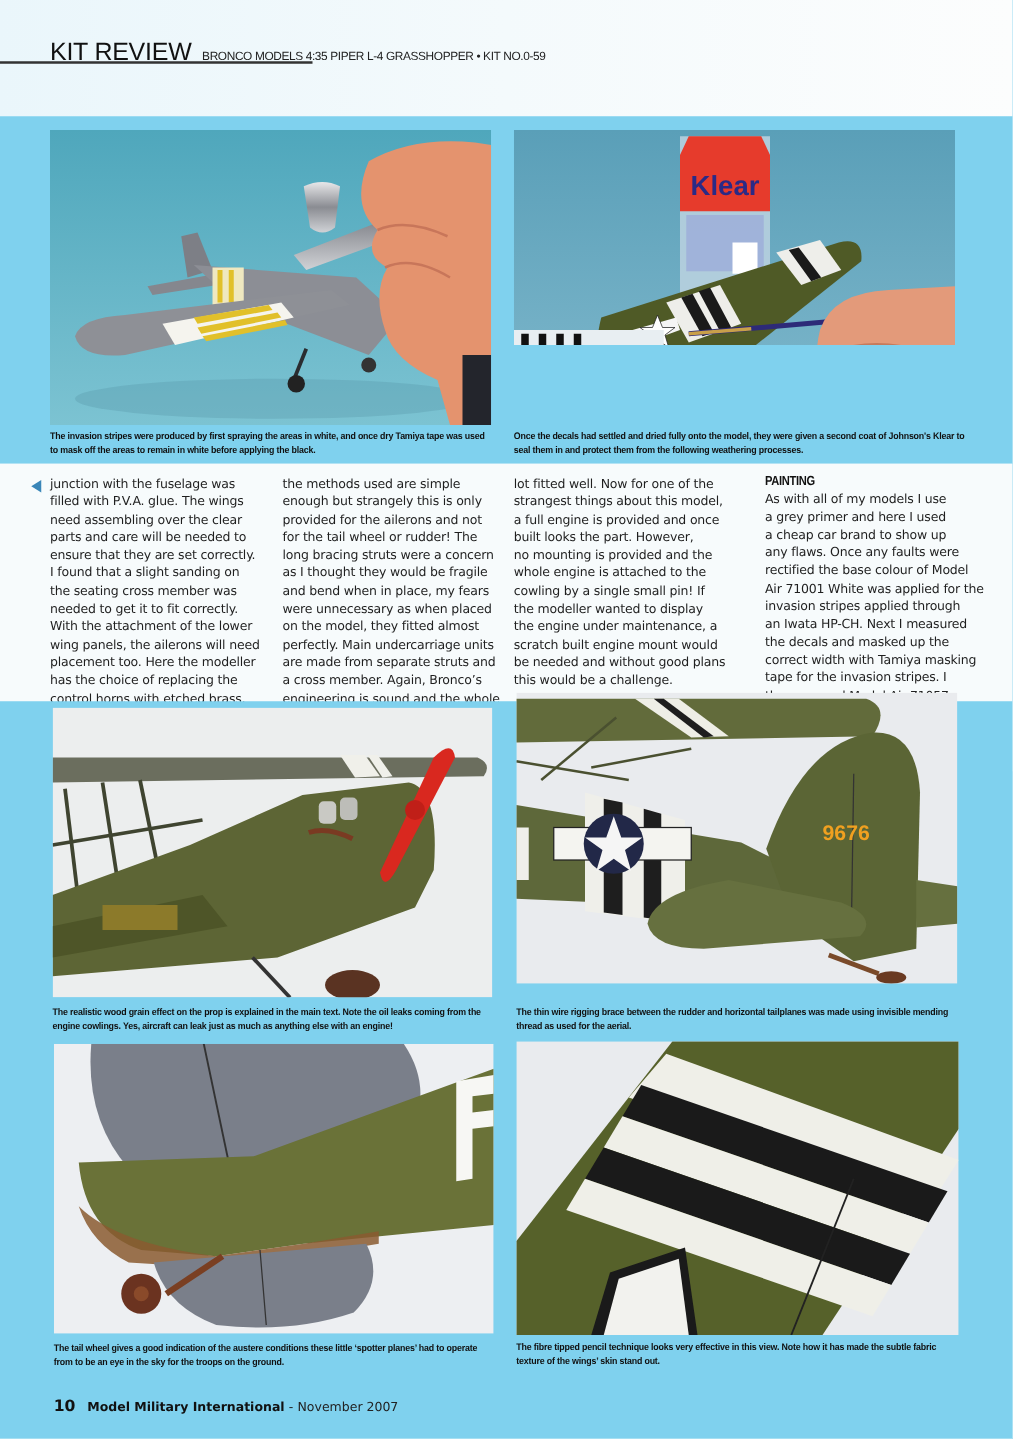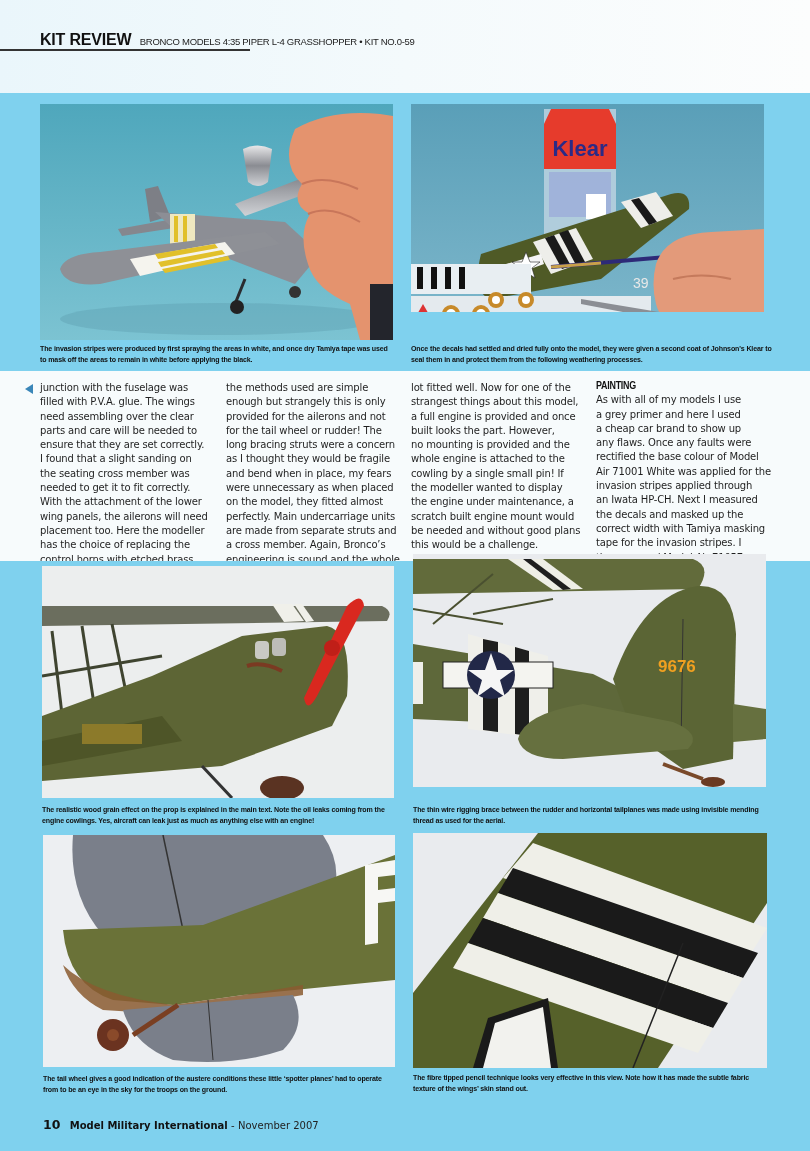--- a/index.html
+++ b/index.html
@@ -13,21 +13,21 @@
   
   .header {
     position: absolute; left: 0; top: 0; width: 810px; height: 93px;
     background: linear-gradient(90deg, #eaf6fb 0%, #f4fafc 50%, #fcfdfd 100%);
   }
   .running-head {
     position: absolute; left: 40px; top: 31px; white-space: nowrap;
     font-family: "Liberation Sans", sans-serif;
   }
   .running-head .kr {
-    font-weight: bold; font-size: 16px; letter-spacing: -0.2px; color: #111;
+    font-weight: normal; font-size: 20px; letter-spacing: -0.2px; color: #111;
   }
   .running-head .sub {
     font-size: 9.5px; color: #222; letter-spacing: -0.3px; margin-left: 4px;
   }
   .head-rule {
     position: absolute; left: 0; top: 49px; width: 250px; height: 1.5px; background: #333;
   }
   
   .band {
     position: absolute; left: 0; width: 810px; background: #7fd1ee;
@@ -125,21 +125,21 @@
     <path d="M195 100 L350 40 L353 58 L205 112 Z" fill="url(#chrome)"></path>
 
     <path d="M255 25 Q290 5 340 10 L353 12 L353 236 L320 236 L310 200 Q275 185 268 160 Q258 130 270 110 Q250 100 262 80 Q240 60 255 25 Z" fill="#e4936e"></path>
     <path d="M268 110 Q290 100 320 118" stroke="#c8765a" stroke-width="2" fill="none"></path>
     <path d="M262 80 Q285 70 318 85" stroke="#c8765a" stroke-width="2" fill="none"></path>
     <rect x="330" y="180" width="23" height="56" fill="#23252c"></rect>
   </svg>
 </div>
 <div class="caption" style="left:40px;top:343px;width:375px;">The invasion stripes were produced by first spraying the areas in white, and once dry Tamiya tape was used to mask off the areas to remain in white before applying the black.</div>
 
-<div class="photo" style="left:411px;top:104px;width:353px;height:208px;">
+<div class="photo" style="left:411px;top:104px;width:353px;height:172px;">
   <svg width="353" height="236" viewBox="0 0 353 236">
     <defs>
       <linearGradient id="bg2" x1="0" y1="0" x2="0" y2="1">
         <stop offset="0" stop-color="#5a9fb8"></stop>
           <stop offset="1" stop-color="#7fb8cc"></stop>
       </linearGradient>
     </defs>
     <rect width="353" height="236" fill="url(#bg2)"></rect>
 
     <rect x="133" y="5" width="72" height="130" fill="#bcd2e0" opacity=".85"></rect>
@@ -231,21 +231,21 @@
 long bracing struts were a concern
 as I thought they would be fragile
 and bend when in place, my fears
 were unnecessary as when placed
 on the model, they fitted almost
 perfectly. Main undercarriage units
 are made from separate struts and
 a cross member. Again, Bronco’s
 engineering is sound and the whole</p>
   </div>
-  <div class="col" style="left:596px;width:190px;top:7px;">
+  <div class="col" style="left:612px;width:190px;top:7px;">
     <div class="painting-head">PAINTING</div>
     <p>As with all of my models I use
 a grey primer and here I used
 a cheap car brand to show up
 any flaws. Once any faults were
 rectified the base colour of Model
 Air 71001 White was applied for the
 invasion stripes applied through
 an Iwata HP-CH. Next I measured
 the decals and masked up the

